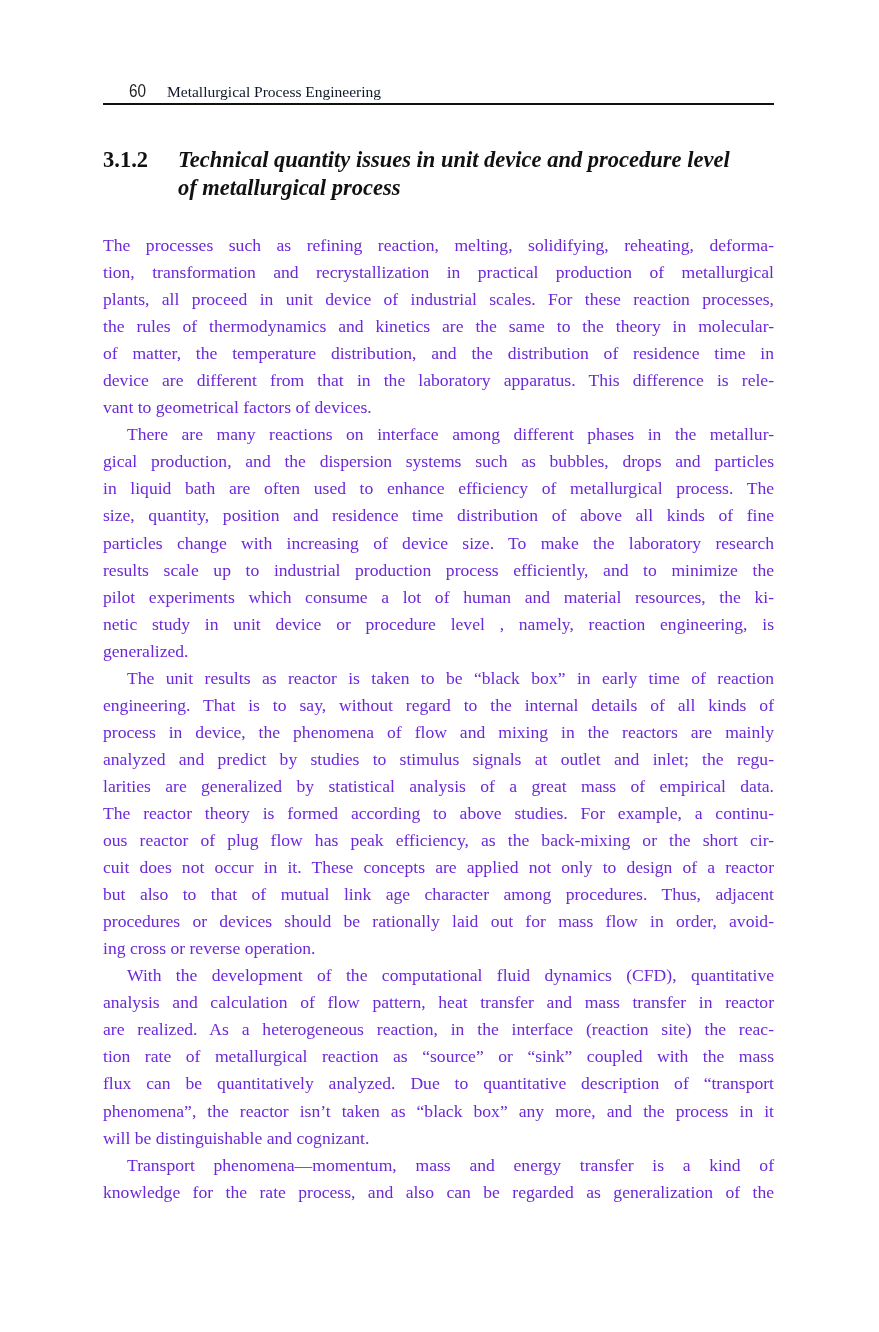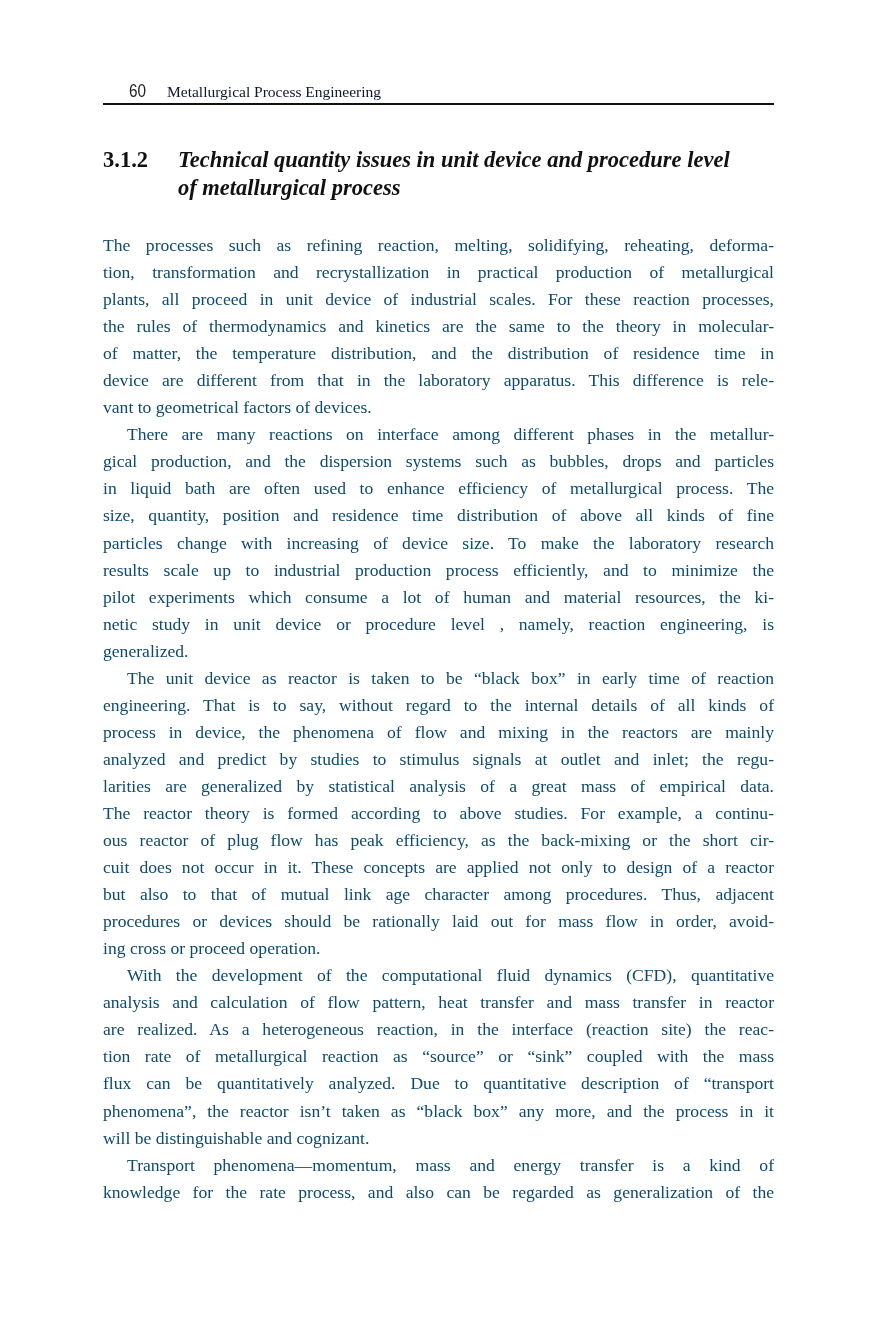--- a/index.html
+++ b/index.html
@@ -4,21 +4,21 @@
 <style>
   html, body { margin: 0; padding: 0; background: #ffffff; }
   body { width: 879px; height: 1332px; position: relative; overflow: hidden; color: #1a1a1a; }
   .running-head { position: absolute; left: 103px; top: 80px; width: 671px; height: 24px; }
   .page-num { position: absolute; left: 26px; top: 0; font-family: "Liberation Sans", sans-serif; font-size: 18px; line-height: 22px; transform: scaleX(0.85); transform-origin: left center; color: #222; }
   .running-title { position: absolute; left: 64px; top: 2px; font-family: "Liberation Serif", serif; font-size: 15.5px; line-height: 20px; color: #0f172a; }
   .head-rule { position: absolute; left: 103px; top: 103px; width: 671px; height: 2px; background: #111; }
   .heading { position: absolute; left: 103px; top: 146px; width: 680px; font-family: "Liberation Serif", serif; font-size: 22.5px; line-height: 28px; font-weight: bold; color: #111; }
   .heading .num { position: absolute; left: 0; top: 0; font-style: normal; }
   .heading .title { position: absolute; left: 75px; top: 0; width: 605px; font-style: italic; }
-  .body-text { position: absolute; left: 103px; top: 232px; width: 671px; font-family: "Liberation Serif", serif; font-size: 17.6px; line-height: 27.05px; color: #0c4a6e; }
+  .body-text { position: absolute; left: 103px; top: 232px; width: 671px; font-family: "Liberation Serif", serif; font-size: 17.6px; line-height: 27.05px; color: #6d28d9; }
   .line { display: block; text-align: justify; text-align-last: justify; white-space: normal; }
   .line.last { text-align-last: left; }
 </style>
 </head>
 <body>
 
 <div class="running-head">
   <span class="page-num">60</span>
   <span class="running-title">Metallurgical Process Engineering</span>
 </div>
@@ -47,31 +47,31 @@
       <span class="line">gical production, and the dispersion systems such as bubbles, drops and particles</span>
       <span class="line">in liquid bath are often used to enhance efficiency of metallurgical process. The</span>
       <span class="line">size, quantity, position and residence time distribution of above all kinds of fine</span>
       <span class="line">particles change with increasing of device size. To make the laboratory research</span>
       <span class="line">results scale up to industrial production process efficiently, and to minimize the</span>
       <span class="line">pilot experiments which consume a lot of human and material resources, the ki-</span>
       <span class="line">netic study in unit device or procedure level , namely, reaction engineering, is</span>
       <span class="line last">generalized.</span>
     </div>
     <div>
-      <span class="line" style="padding-left: 24px;">The unit device as reactor is taken to be “black box” in early time of reaction</span>
+      <span class="line" style="padding-left: 24px;">The unit results as reactor is taken to be “black box” in early time of reaction</span>
       <span class="line">engineering. That is to say, without regard to the internal details of all kinds of</span>
       <span class="line">process in device, the phenomena of flow and mixing in the reactors are mainly</span>
       <span class="line">analyzed and predict by studies to stimulus signals at outlet and inlet; the regu-</span>
       <span class="line">larities are generalized by statistical analysis of a great mass of empirical data.</span>
       <span class="line">The reactor theory is formed according to above studies. For example, a continu-</span>
       <span class="line">ous reactor of plug flow has peak efficiency, as the back-mixing or the short cir-</span>
       <span class="line">cuit does not occur in it. These concepts are applied not only to design of a reactor</span>
       <span class="line">but also to that of mutual link age character among procedures. Thus, adjacent</span>
       <span class="line">procedures or devices should be rationally laid out for mass flow in order, avoid-</span>
-      <span class="line last">ing cross or proceed operation.</span>
+      <span class="line last">ing cross or reverse operation.</span>
     </div>
     <div>
       <span class="line" style="padding-left: 24px;">With the development of the computational fluid dynamics (CFD), quantitative</span>
       <span class="line">analysis and calculation of flow pattern, heat transfer and mass transfer in reactor</span>
       <span class="line">are realized. As a heterogeneous reaction, in the interface (reaction site) the reac-</span>
       <span class="line">tion rate of metallurgical reaction as “source” or “sink” coupled with the mass</span>
       <span class="line">flux can be quantitatively analyzed. Due to quantitative description of “transport</span>
       <span class="line">phenomena”, the reactor isn’t taken as “black box” any more, and the process in it</span>
       <span class="line last">will be distinguishable and cognizant.</span>
     </div>

